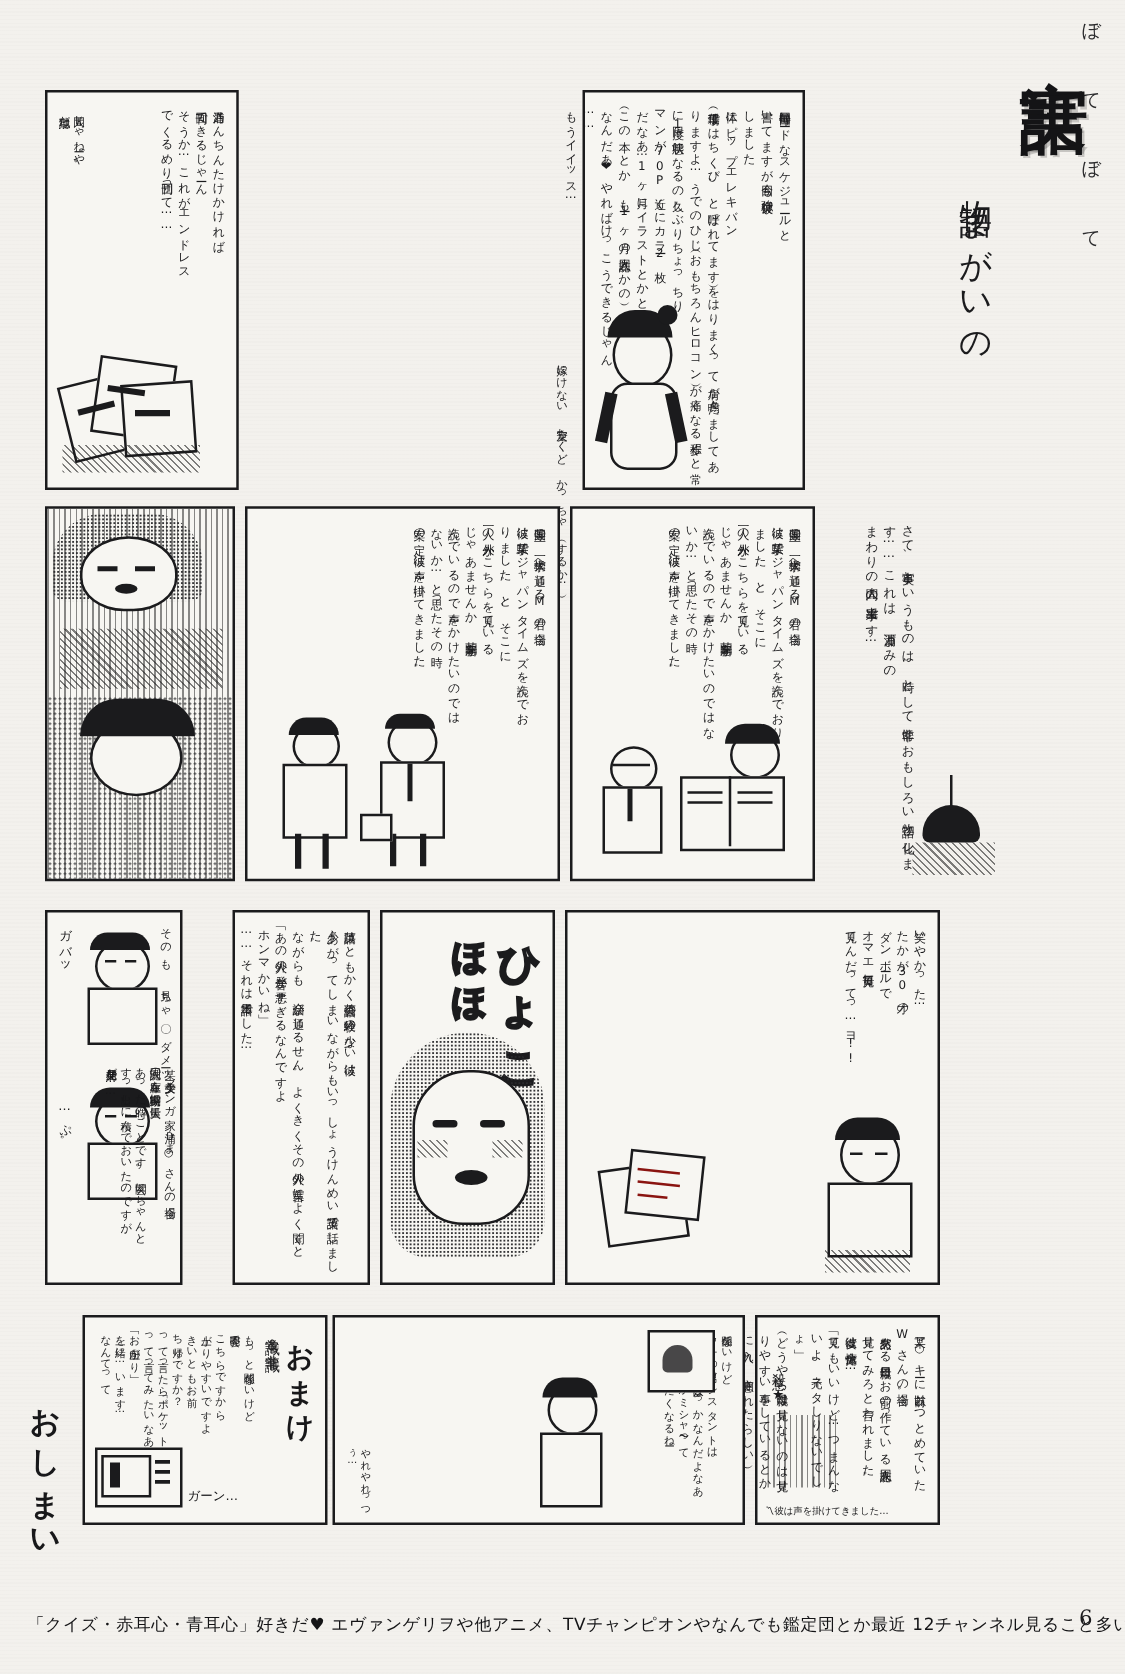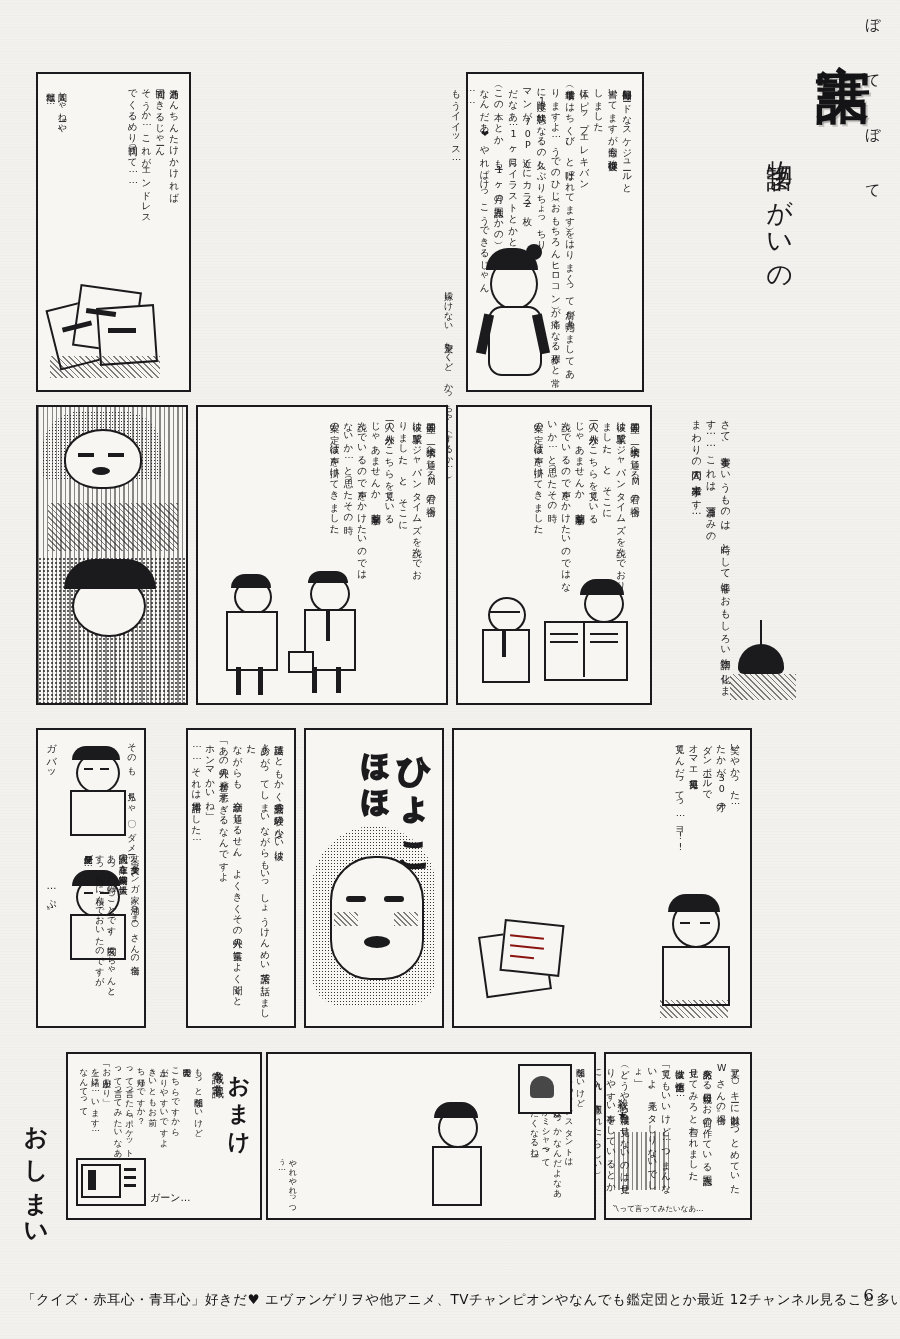--- a/index.html
+++ b/index.html
@@ -383,21 +383,21 @@
 （どうやら母親は見せないのは見せりやすい事をしているとかに入れ 知恵されたらしい）
 しばらくして、テーブルの上に本がっって
 いるのを見つけた Wえんは「もう気が済んだのかな？」と近づいてみると
 そこには 同人誌と共に
 一枚の紙が… 赤ペンで
 でかでかと 同人誌の中の
 誤字脱字の指摘の跡が…</div>
     <div class="sfx" style="left:8px;top:36px;font-size:11px;">殺意
 ★</div>
     <div class="hatch-v" style="left:8px;top:78px;width:58px;height:58px;"></div>
-    <div class="caption-h" style="left:6px;bottom:4px;font-size:7.5px;">〽って言ってみたいなあ…</div>
+    <div class="caption-h" style="left:6px;bottom:4px;font-size:7.5px;">〽彼は声を掛けてきました…</div>
   </div>
 
   <div class="panel" style="left:266px;top:1052px;width:330px;height:168px;">
     <div class="vtext tiny" style="height:150px;">関係ないけど
 ウチの男アシスタントは
 やせてる奴ばっかなんだよなあ
 寝てる時なんかミシャ〜って
 つい首しめたくなるねー</div>
     <div class="art" style="left:152px;top:54px;width:70px;height:110px;">
       <div class="fig-head" style="left:18px;top:0;width:36px;height:36px;"></div>

